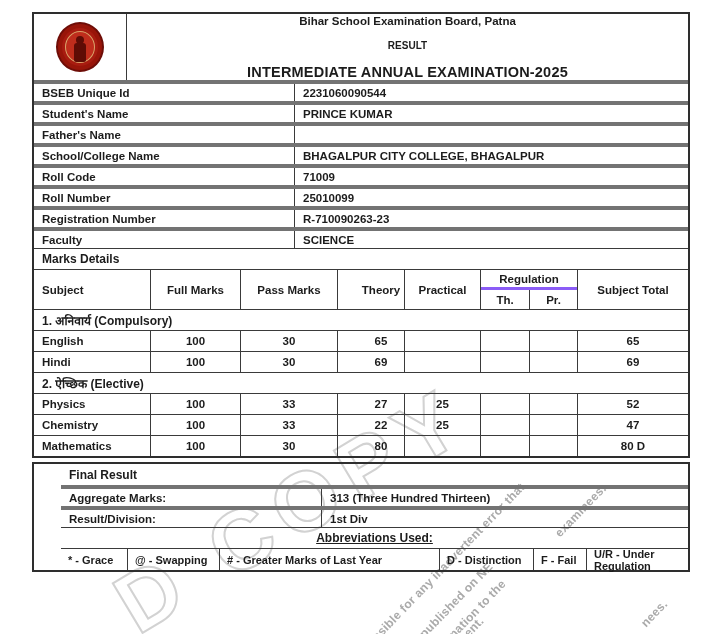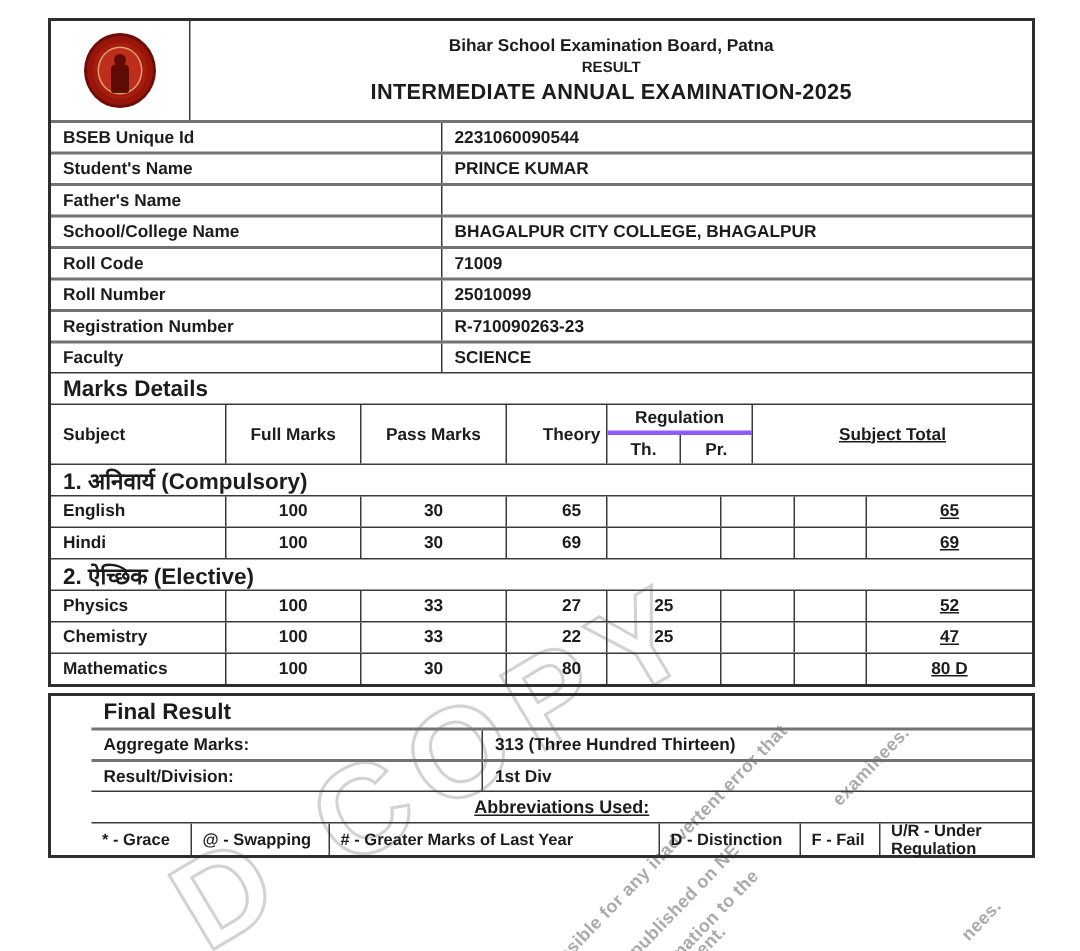--- a/index.html
+++ b/index.html
@@ -34,50 +34,50 @@
   .wl5 { left: 643px; top: 618px; }
 
   
   .sheet { position: absolute; left: 32px; top: 12px; width: 658px; z-index: 2; }
   .block { border: 2px solid #2e2e2e; background: transparent; }
   .block2 { margin-top: 4px; padding-left: 27px; }
 
   
   .hdr { display: flex; height: 66px; }
   .logo-cell { width: 93px; border-right: 1px solid #3a3a3a; display: flex; align-items: center; justify-content: center; }
-  .hdr-text { flex: 1; display: flex; flex-direction: column; align-items: center; justify-content: center; gap: 3px; text-align: center; }
+  .hdr-text { flex: 1; display: flex; flex-direction: column; align-items: center; justify-content: center; gap: 13px; text-align: center; }
   .hdr-board { font-size: 11.5px; }
   .hdr-result { font-size: 10px; }
   .hdr-exam { font-size: 14.5px; letter-spacing: 0.2px; }
 
   
   .logo { width: 48px; height: 50px; border-radius: 50%; background: #a81c10; border: 2px solid #6e0d07; position: relative; box-shadow: inset 0 0 0 4px #981509; }
   .logo-ring { position: absolute; inset: 7px; border-radius: 50%; background: #bf2d1c; border: 1px solid #d9a46a; }
   .logo-head { position: absolute; left: 50%; top: 12px; width: 8px; height: 8px; border-radius: 50%; background: #5e0c05; transform: translateX(-50%); }
   .logo-body { position: absolute; left: 50%; top: 19px; width: 12px; height: 19px; border-radius: 3px 3px 2px 2px; background: #5e0c05; transform: translateX(-50%); }
 
   
-  .irow { display: flex; height: 21px; border-top: 2px solid #737373; font-size: 11.5px; }
+  .irow { display: flex; height: 21px; border-top: 4px solid #737373; font-size: 11.5px; }
   .ilabel { width: 261px; border-right: 1px solid #3a3a3a; display: flex; align-items: center; padding-left: 8px; }
   .ivalue { flex: 1; display: flex; align-items: center; padding-left: 8px; }
-  .full-row { display: flex; align-items: center; height: 21px; border-top: 1px solid #3a3a3a; padding-left: 8px; font-size: 15px; }
+  .full-row { display: flex; align-items: center; height: 21px; border-top: 1px solid #3a3a3a; padding-left: 8px; font-size: 12px; }
 
   
   .m-head { display: flex; height: 40px; border-top: 1px solid #3a3a3a; font-size: 11.5px; }
   .m-row  { display: flex; height: 21px; border-top: 1px solid #3a3a3a; font-size: 11.5px; }
   .cell { border-left: 1px solid #3a3a3a; display: flex; align-items: center; justify-content: center; height: 100%; text-align: center; }
   .cell.first { border-left: none; }
   .c-sub  { width: 116px; justify-content: flex-start; padding-left: 8px; text-align: left; }
   .c-full { width: 90px; }
   .c-pass { width: 97px; }
   .c-th   { width: 67px; padding-left: 20px; }
   .c-prac { width: 76px; }
   .c-rth  { width: 49px; }
   .c-rpr  { width: 48px; }
-  .c-tot  { flex: 1; text-decoration: underline; }
+  .c-tot  { flex: 1; }
   .reg { width: 97px; border-left: 1px solid #3a3a3a; display: flex; flex-direction: column; }
   .reg-top { height: 20px; border-bottom: 3px solid #8b5cf6; display: flex; align-items: center; justify-content: center; }
   .reg-bot { flex: 1; display: flex; }
   .reg-th { width: 48px; display: flex; align-items: center; justify-content: center; }
   .reg-pr { flex: 1; border-left: 1px solid #3a3a3a; display: flex; align-items: center; justify-content: center; }
 
   
   .abbr-title { height: 21px; border-top: 1px solid #3a3a3a; display: flex; align-items: center; justify-content: center; font-size: 12px; }
   .abbr-title span { text-decoration: underline; }
   .abbr-row { display: flex; height: 22px; border-top: 1px solid #3a3a3a; font-size: 11px; }
@@ -150,20 +150,21 @@
       <div class="ivalue">SCIENCE</div>
     </div>
 
     <div class="full-row">Marks Details</div>
 
     <div class="m-head">
       <div class="cell c-sub first">Subject</div>
       <div class="cell c-full">Full Marks</div>
       <div class="cell c-pass">Pass Marks</div>
       <div class="cell c-th">Theory</div>
+      <div class="cell c-prac">Practical</div>
       <div class="reg">
         <div class="reg-top">Regulation</div>
         <div class="reg-bot">
           <div class="reg-th">Th.</div>
           <div class="reg-pr">Pr.</div>
         </div>
       </div>
       <div class="cell c-tot">Subject Total</div>
     </div>
 

